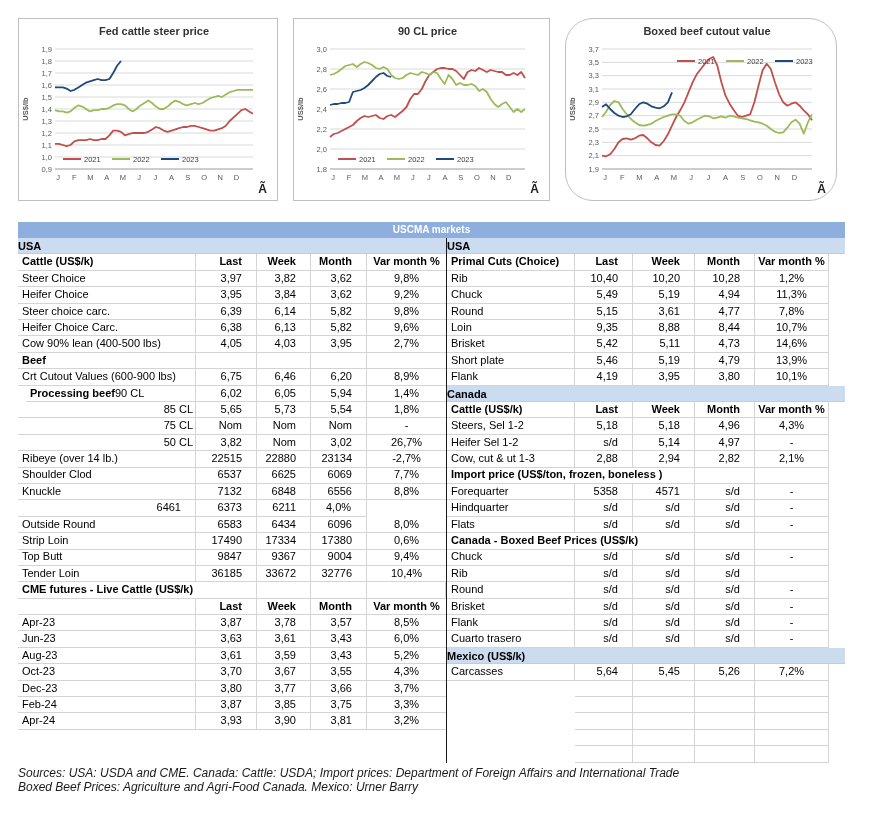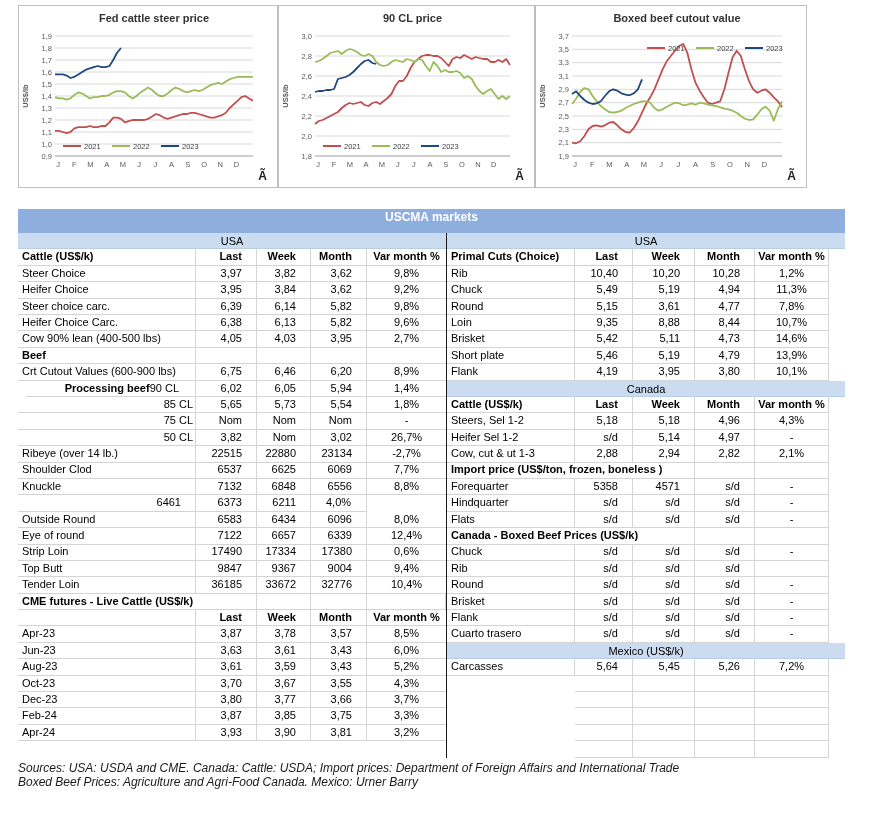--- a/index.html
+++ b/index.html
@@ -1,48 +1,48 @@
 <!DOCTYPE html>
 <html><head>
 <meta charset="utf-8">
 <style>
   html,body{margin:0;padding:0;background:#fff;}
   .page{width:878px;height:823px;background:#fff;position:relative;overflow:hidden;
         font-family:"Liberation Sans",sans-serif;color:#000;}
   
-  .charts-row{display:flex;gap:0;padding:5px 0 0 18px;}
+  .charts-row{display:flex;gap:15px;padding:18px 0 0 18px;}
   .chart-box{border:1px solid #bfbfbf;background:#fff;height:181px;position:relative;}
   .chart-box.c1{width:258px;}
   .chart-box.c2{width:255px;}
-  .chart-box.c3{width:270px;}
+  .chart-box.c3{width:270px;border-radius:28px;}
   
   .market-table{margin:21px 0 0 18px;width:827px;}
-  .title-bar{height:24px;background:#8EAFDD;color:#fff;font-weight:bold;font-size:12px;
+  .title-bar{height:16px;background:#8EAFDD;color:#fff;font-weight:bold;font-size:10px;
              line-height:16px;text-align:center;}
   .halves{display:flex;}
   .half{background:#fff;}
   .half.left{width:428px;border-right:1px solid #1a1a1a;}
   .half.right{width:398px;}
-  .band{height:16.4px;background:#CBDCF1;font-weight:normal;font-size:11px;line-height:16px;
-        text-align:center;box-sizing:border-box;border-bottom:1px solid #b9cde4;}
+  .band{height:16.4px;background:#CBDCF1;font-weight:bold;font-size:11px;line-height:16px;
+        box-sizing:border-box;border-bottom:1px solid #b9cde4;}
   .tr{display:grid;height:16.4px;}
   .half.left .tr{grid-template-columns:178px 61px 54px 56px 79px;}
   .half.right .tr{grid-template-columns:128px 58px 62px 60px 74px 16px;}
   .td{box-sizing:border-box;font-size:11px;line-height:15.5px;white-space:nowrap;
       border-right:1px solid #d4d4d4;border-bottom:1px solid #d4d4d4;overflow:visible;}
   .td.label{padding-left:4px;}
   .td.num{text-align:right;padding-right:14px;}
   .td.pct{text-align:center;}
   .td.filler{border:none;}
   .td.noborder{border:none;}
   .half.left .tr > .td:nth-child(5){border-right:none;}
   .hdr .td{font-weight:bold;}
   .bold{font-weight:bold;}
   .td.subonly{text-align:right;padding-right:2px;}
-  .td.split{display:flex;justify-content:flex-end;padding-right:16px;margin-left:8px;}
+  .td.split{display:flex;justify-content:flex-start;padding-right:16px;margin-left:8px;}
   
   .sources{margin:3px 0 0 18px;font-size:12px;font-style:italic;line-height:14.5px;color:#1a1a1a;}
 </style>
 </head>
 <body>
 
 <div class="page">
 
   <div class="charts-row">
     <div class="chart-box c1"><svg width="258" height="181">
@@ -301,27 +301,20 @@
             <div class="td pct">4,0%</div>
           </div>
           <div class="tr">
             <div class="td label">Outside Round</div>
             <div class="td num">6583</div>
             <div class="td num">6434</div>
             <div class="td num">6096</div>
             <div class="td pct">8,0%</div>
           </div>
           <div class="tr">
-            <div class="td label">Eye of round</div>
-            <div class="td num">7122</div>
-            <div class="td num">6657</div>
-            <div class="td num">6339</div>
-            <div class="td pct">12,4%</div>
-          </div>
-          <div class="tr">
             <div class="td label">Strip Loin</div>
             <div class="td num">17490</div>
             <div class="td num">17334</div>
             <div class="td num">17380</div>
             <div class="td pct">0,6%</div>
           </div>
           <div class="tr">
             <div class="td label">Top Butt</div>
             <div class="td num">9847</div>
             <div class="td num">9367</div>

